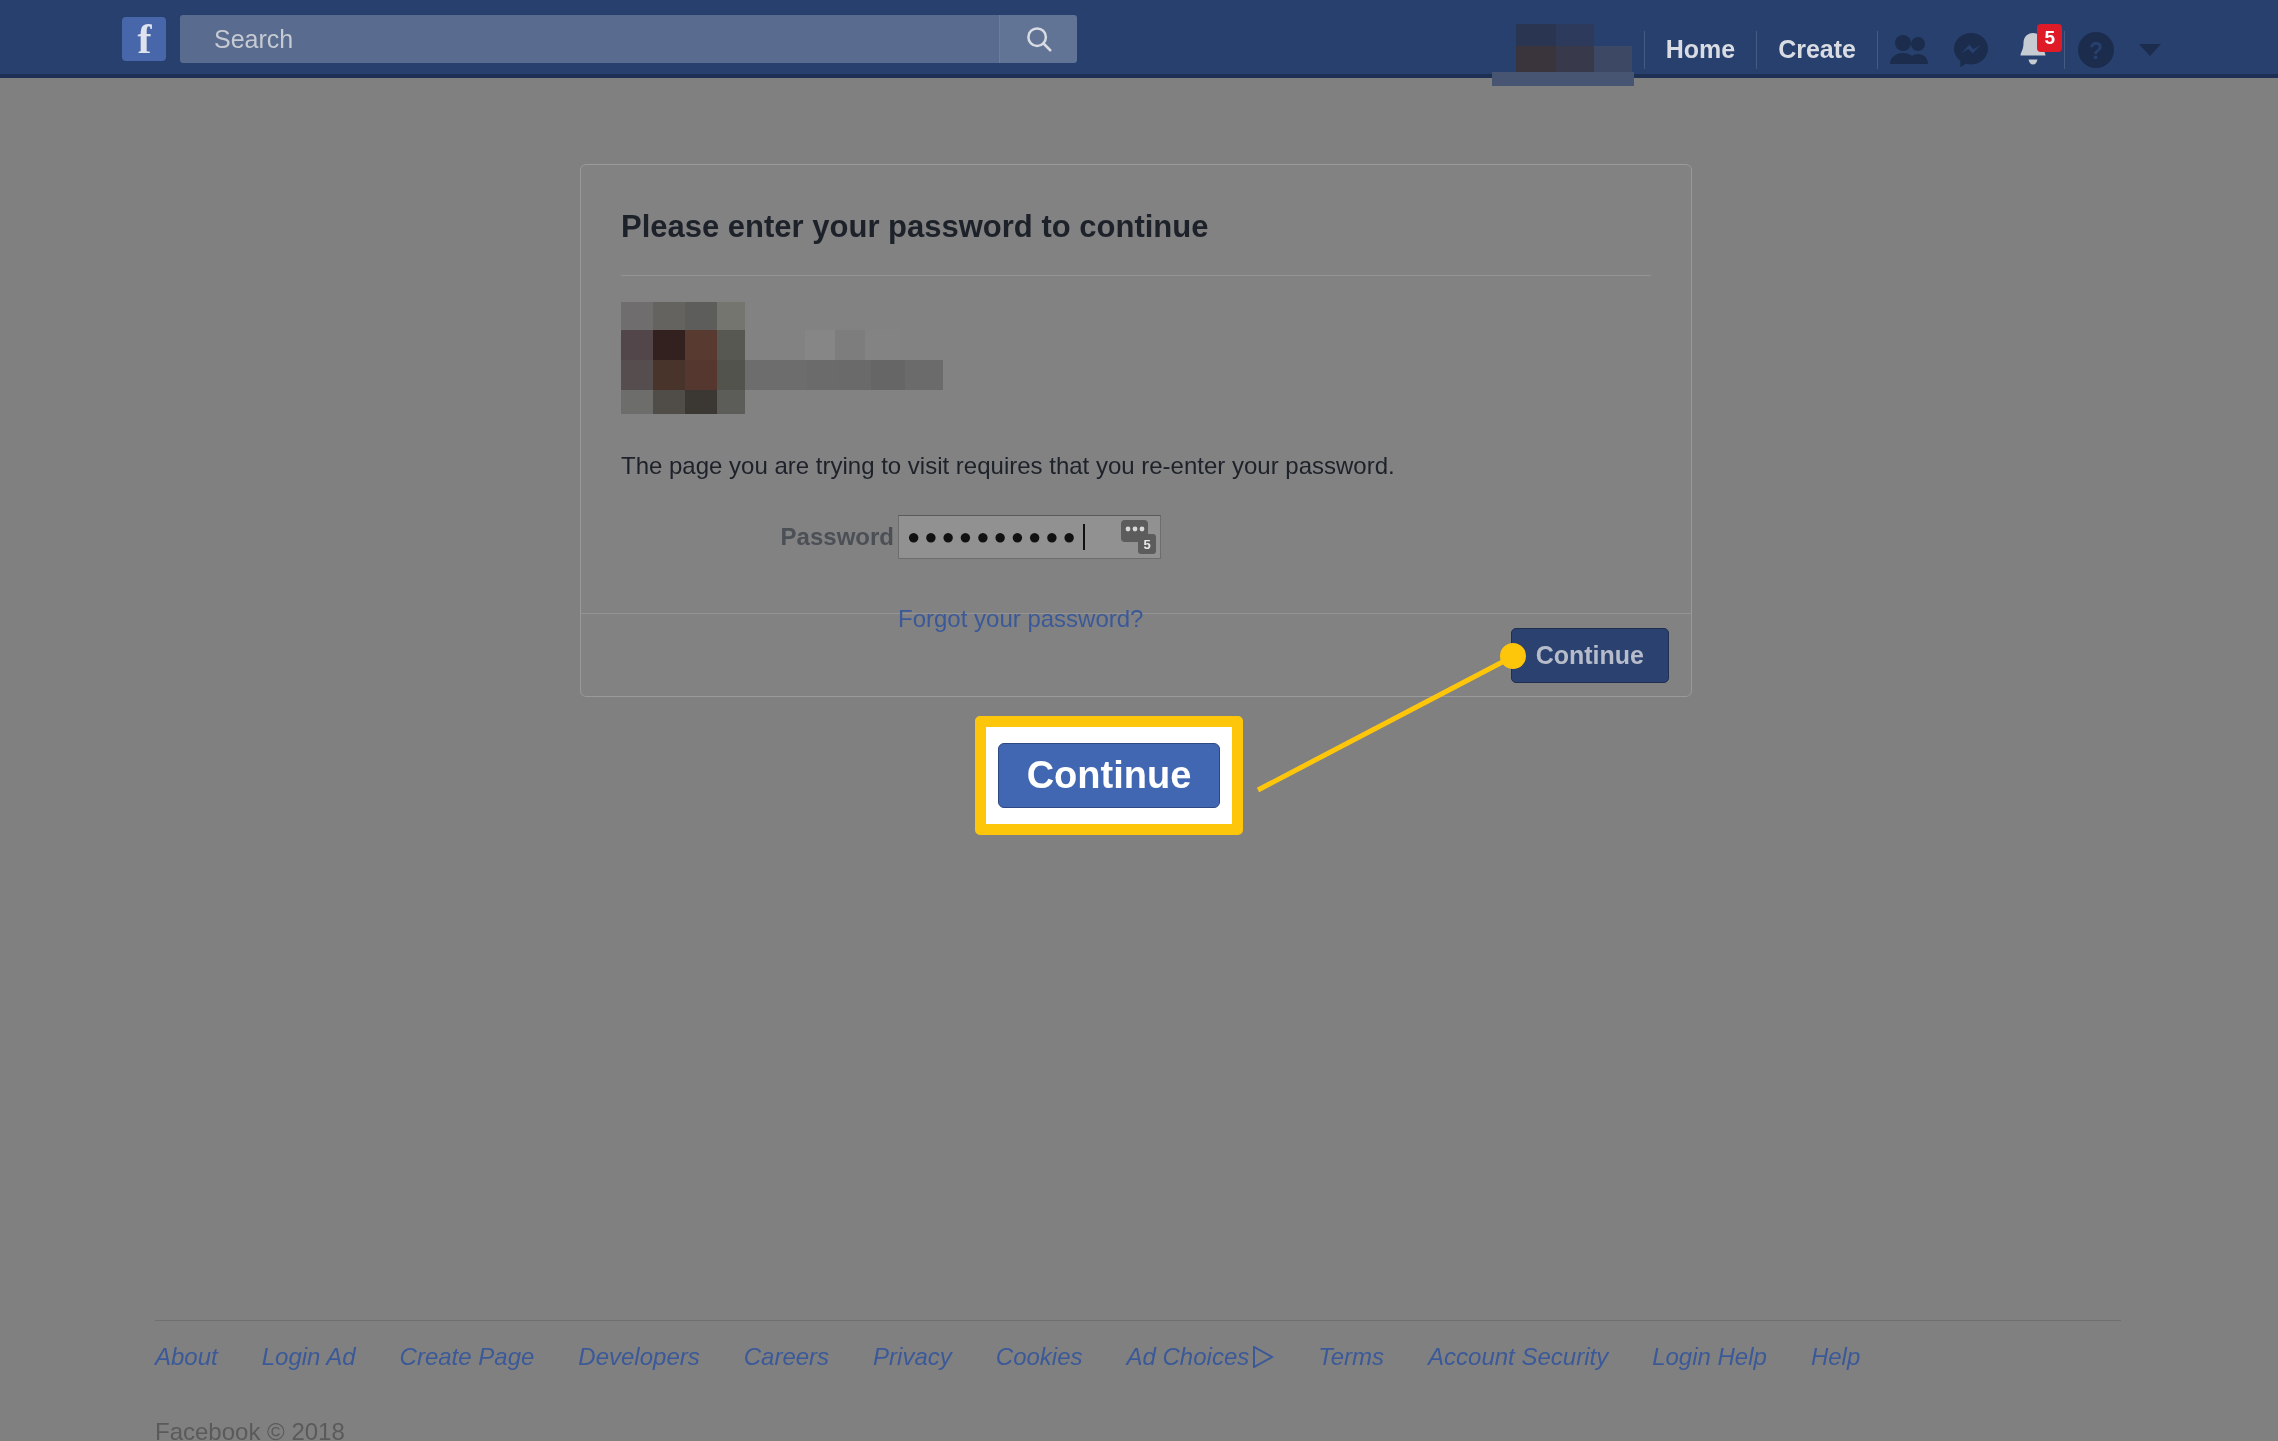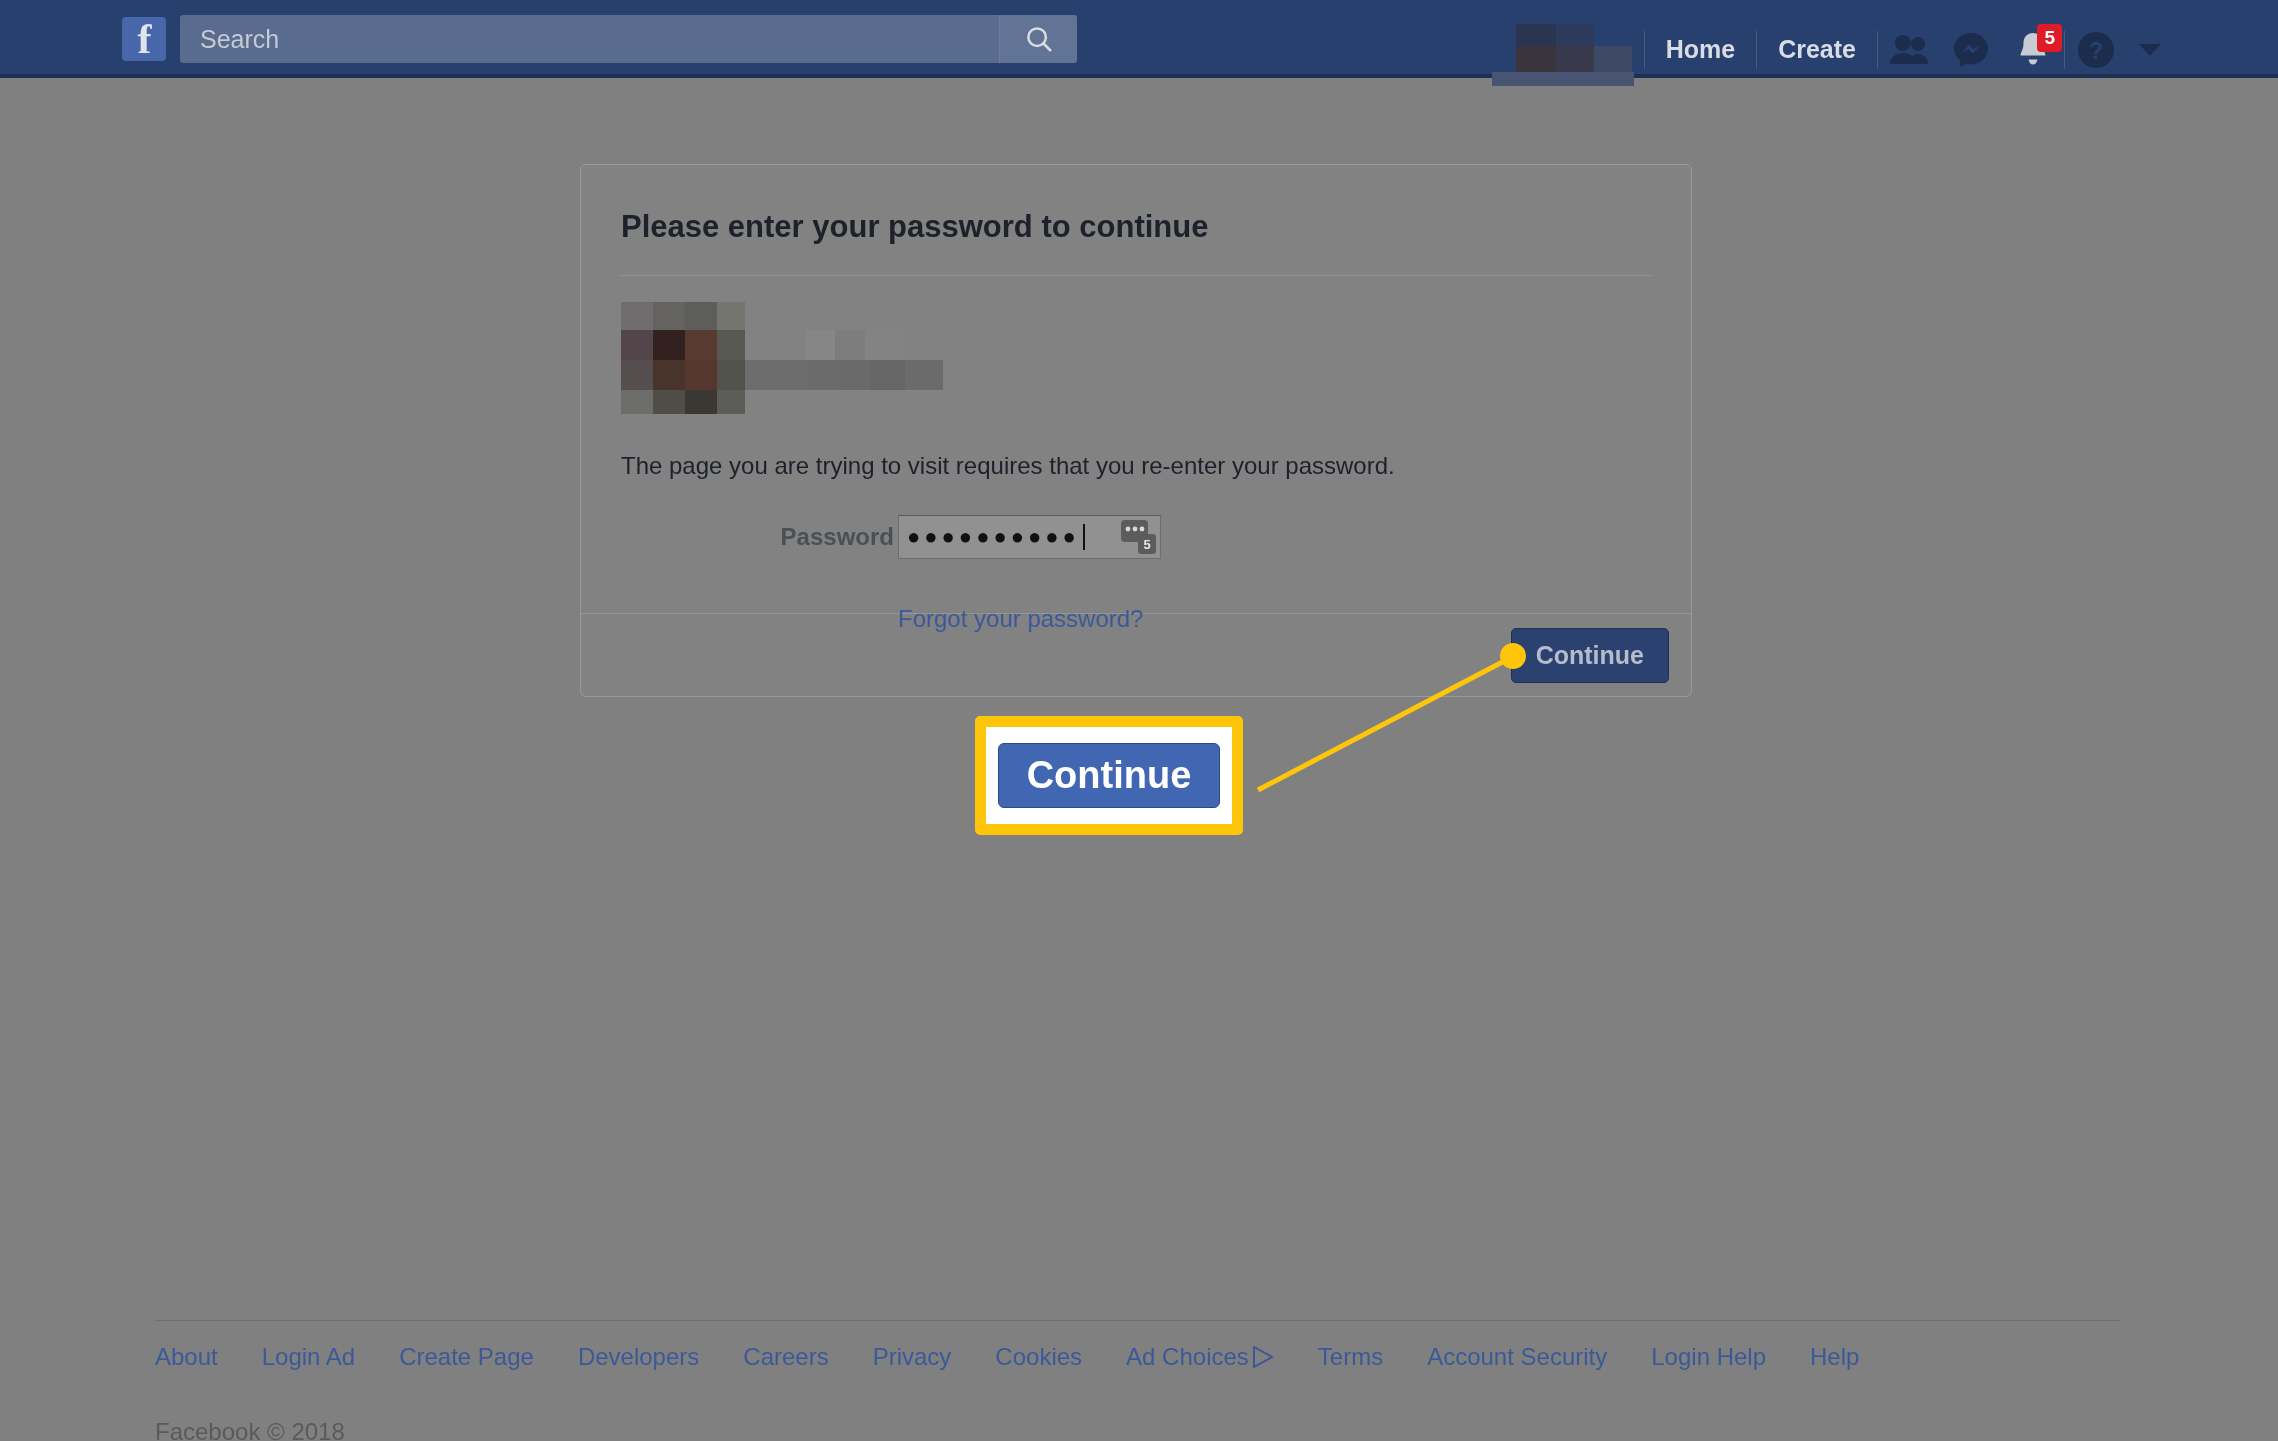--- a/index.html
+++ b/index.html
@@ -62,21 +62,21 @@
     align-items: center;
   }
   .search-input {
     flex: 1;
     background: transparent;
     border: none;
     outline: none;
     color: #e5e5e5;
     font-family: "Liberation Sans", sans-serif;
     font-size: 25px;
-    padding: 0 20px;
+    padding: 0 34px;
   }
   .search-input::placeholder { color: #c6cad2; opacity: 1; }
   .search-btn {
     width: 78px;
     height: 48px;
     background: rgba(255,255,255,0.06);
     border: none;
     border-left: 1px solid rgba(255,255,255,0.07);
     border-radius: 0 3px 3px 0;
     display: flex; align-items: center; justify-content: center;
@@ -280,20 +280,21 @@
     padding: 10px 28px;
     cursor: pointer;
   }
 
   
   .footer {
     position: absolute;
     left: 155px;
     top: 1320px;
     width: 1970px;
+    font-style: italic;
   }
   .footer-divider {
     height: 1px;
     background: #8f8f8f;
     border-top: 1px solid #6f6f6f;
     width: 1966px;
   }
   .footer-links {
     display: flex;
     align-items: center;

